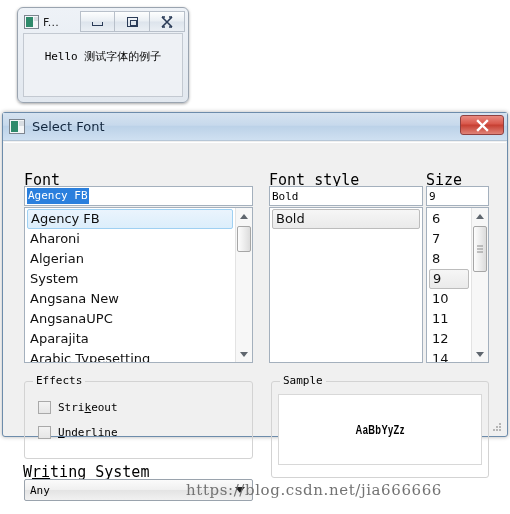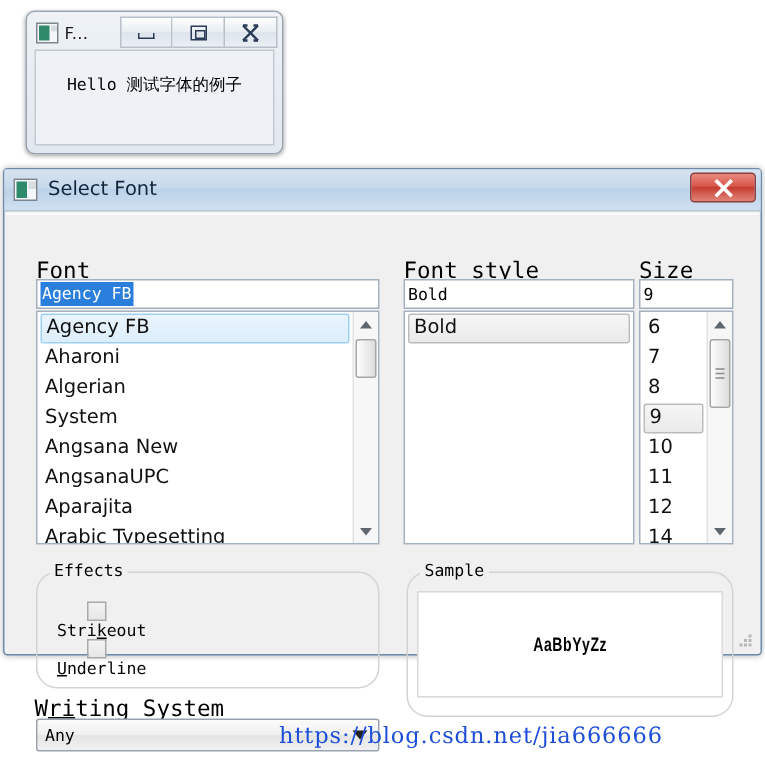--- a/index.html
+++ b/index.html
@@ -304,37 +304,36 @@
   .grip i {
     display: block;
     height: 1px;
     background: #8b8b8b;
     margin-bottom: 2px;
   }
 
   .groupbox {
     position: absolute;
     border: 1px solid #d3d3d3;
-    border-radius: 14px;
+    border-radius: 3px;
     background: transparent;
   }
   .group-title {
     position: absolute;
     top: -8px; left: 8px;
     background: #f0f0f0;
     padding: 0 3px;
     font-family: "DejaVu Sans Mono", monospace;
     font-size: 11px;
     color: #000;
   }
   .checkrow {
     position: absolute;
     display: flex;
     align-items: center;
-    flex-direction: column;
   }
   .checkbox {
     width: 13px; height: 13px;
     border: 1px solid #a9a9a9;
     background: linear-gradient(to bottom, #f3f3f3 0%, #e6e6e6 100%);
     margin-right: 7px;
     flex: 0 0 auto;
   }
   .checkrow .label { font-size: 11px; }
 
@@ -397,21 +396,21 @@
     border: 1px solid #2f8fd0;
     box-shadow: 0 0 0 1px #bfe0f5 inset;
     background: linear-gradient(to bottom, #f4fafe 0%, #e4f0fa 48%, #d6e9f7 52%, #e9f4fd 100%);
   }
 
   .watermark {
     position: absolute;
     left: 186px; top: 481px;
     font-family: "DejaVu Serif", serif;
     font-size: 15px;
-    color: #1d4ed8;
+    color: #737373;
     white-space: nowrap;
     letter-spacing: 0.6px;
     pointer-events: none;
   }
   .resize-grip {
     position: absolute;
     right: 5px; bottom: 4px;
     width: 10px; height: 10px;
   }
   .resize-grip i {

